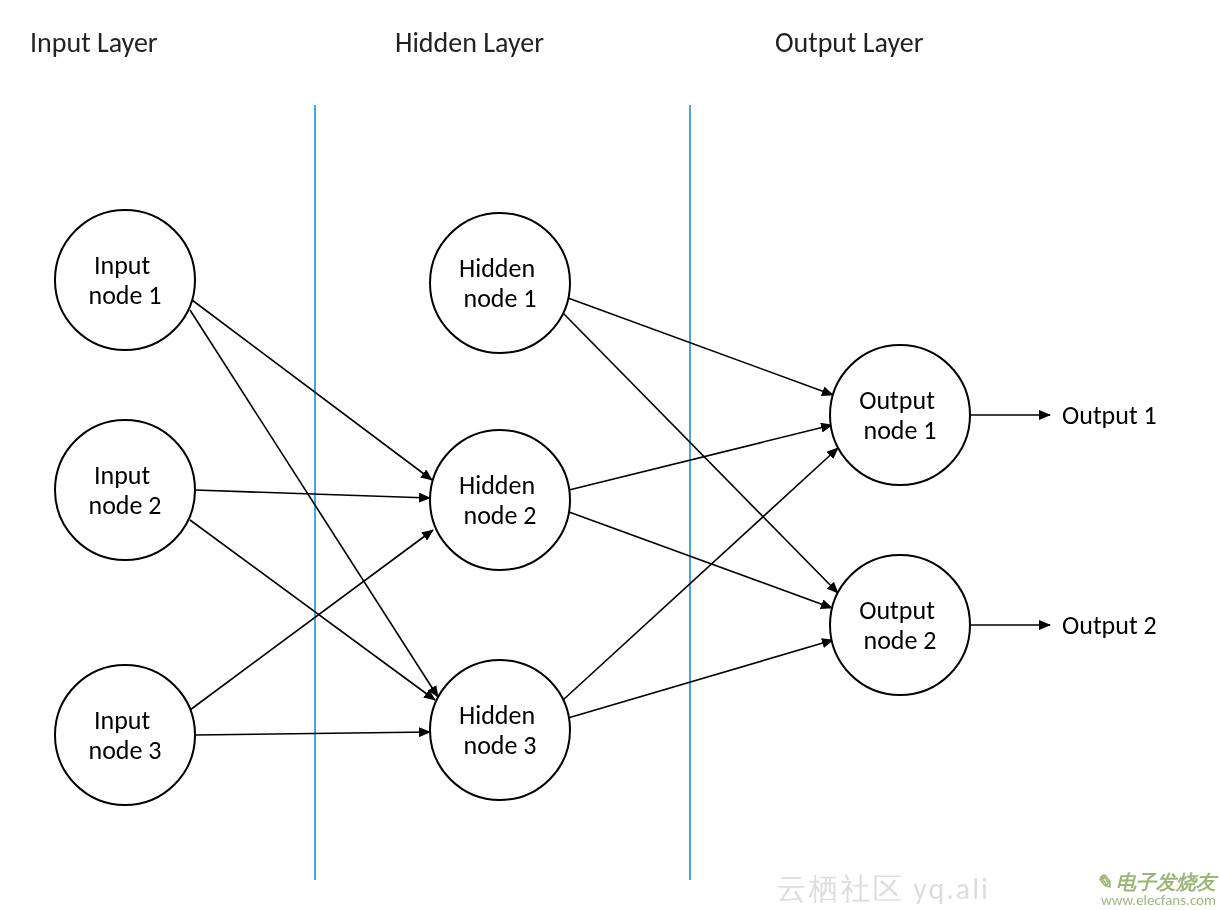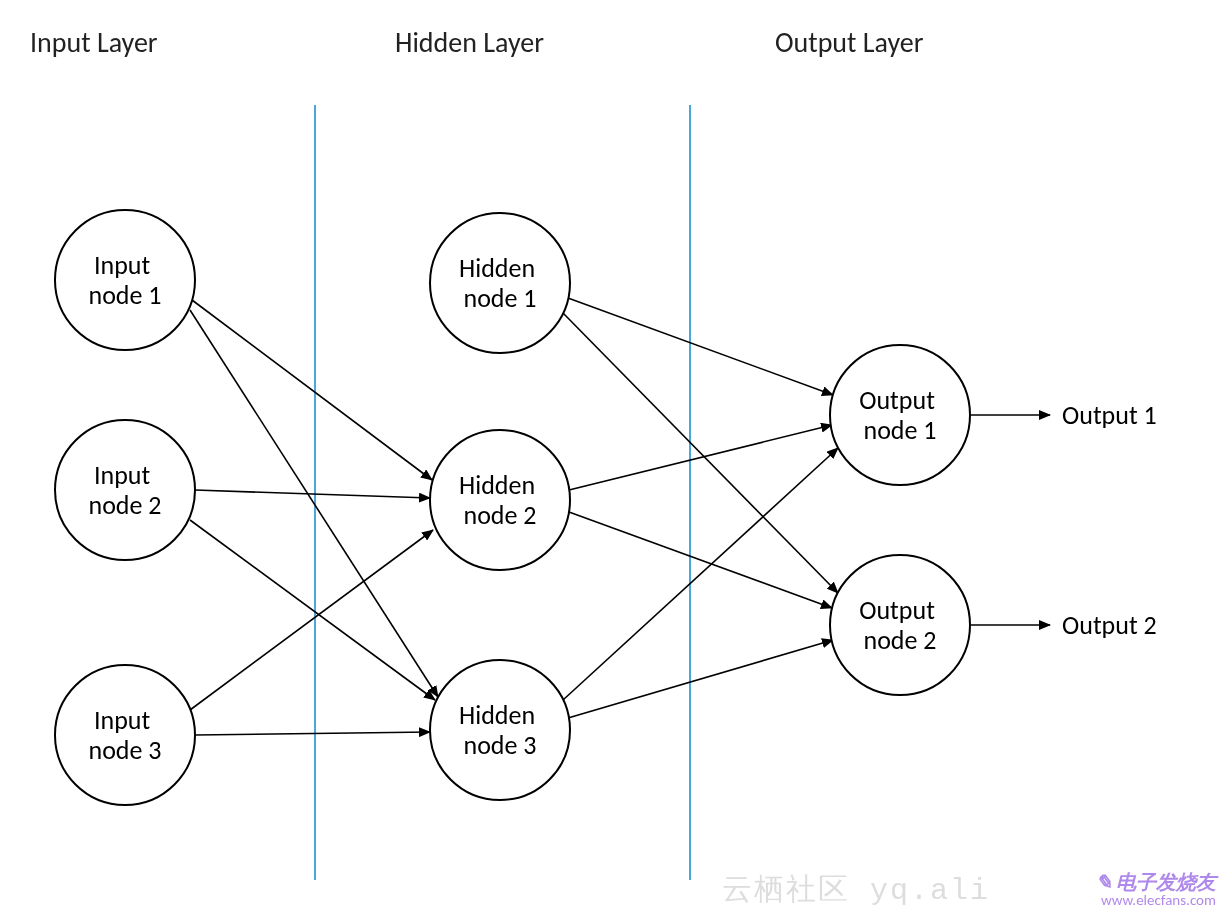--- a/index.html
+++ b/index.html
@@ -31,28 +31,27 @@
   }
   .watermark-cn {
     position: absolute;
     right: 230px;
     bottom: 0px;
     font-size: 30px;
     color: #bcbcbc;
     opacity: 0.5;
     font-weight: 500;
     letter-spacing: 2px;
-    font-family: Liberation Mono, monospace;
   }
   .watermark-en-wrap {
     position: absolute;
     right: 4px;
     bottom: 2px;
     text-align: right;
-    color: #6d28d9;
+    color: #4d7c0f;
     opacity: 0.55;
     line-height: 1;
   }
   .watermark-en-wrap .big {
     font-size: 20px;
     font-style: italic;
     font-weight: 600;
   }
   .watermark-en-wrap .small {
     font-size: 15px;

